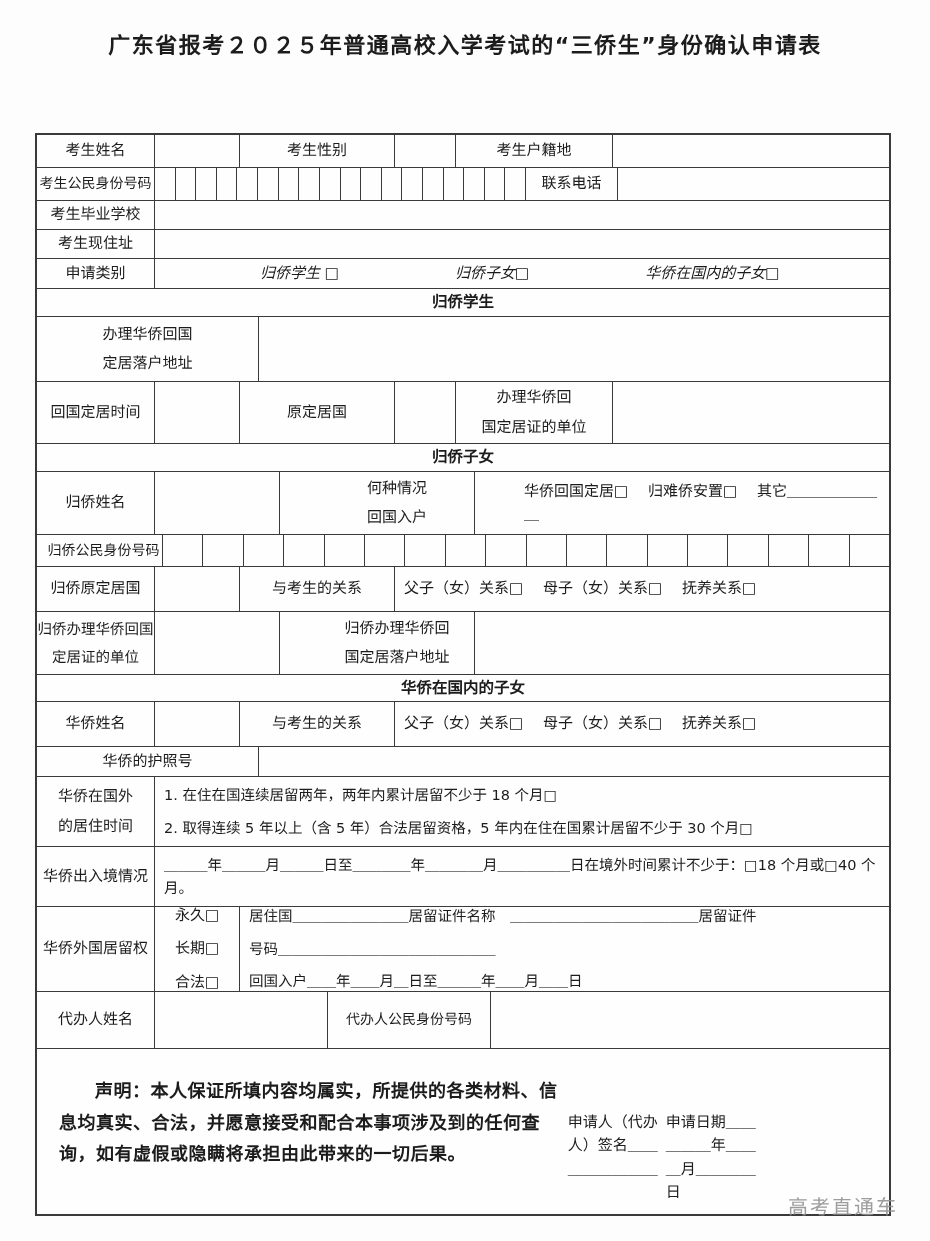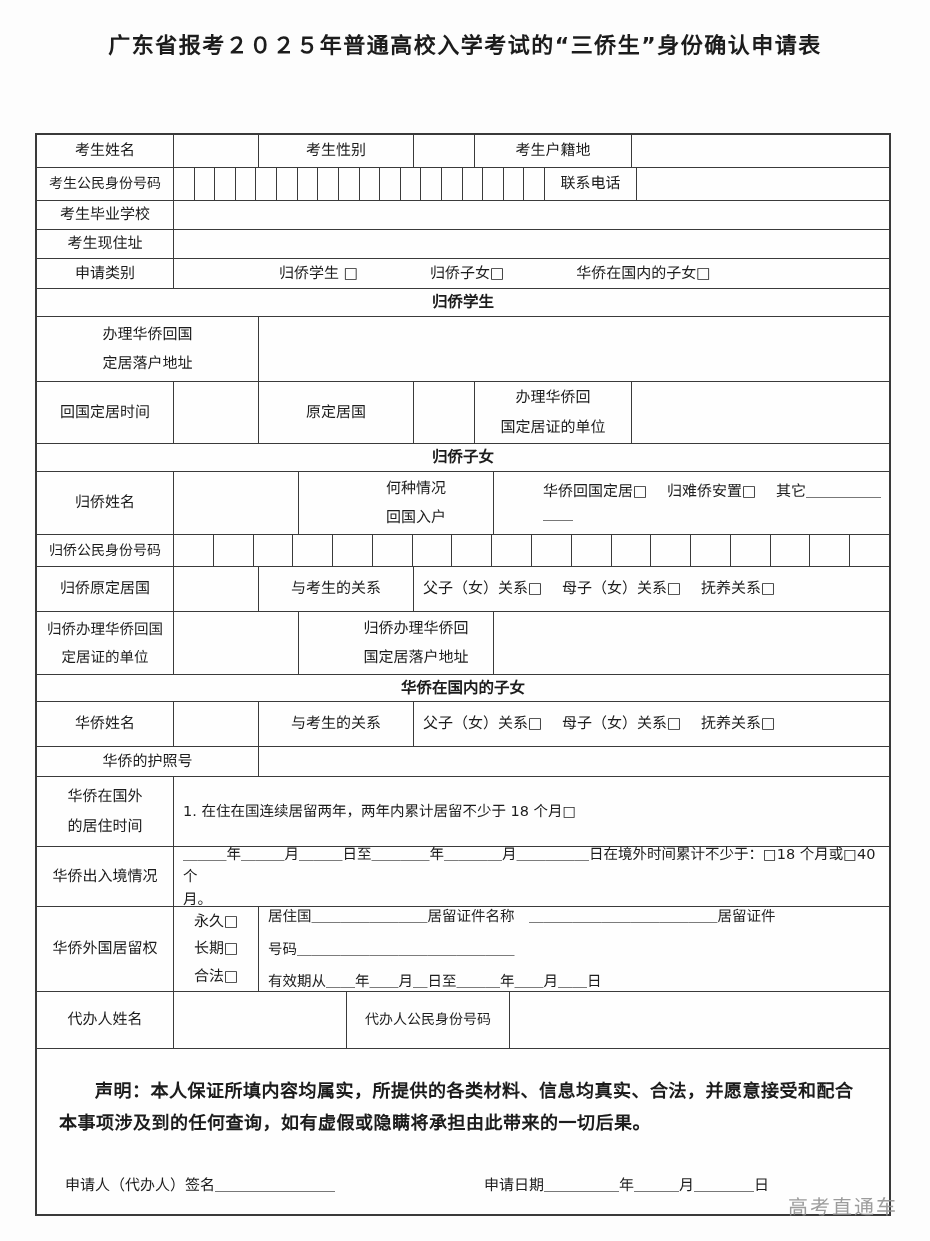--- a/index.html
+++ b/index.html
@@ -31,47 +31,47 @@
   .cell {
     display: flex; align-items: center; justify-content: center;
     border-right: 1px solid #3a3a3a;
     font-size: 15px; line-height: 1.55;
     text-align: center;
     white-space: pre-line;
     min-width: 0;
   }
   .cell:last-child { border-right: none; }
   .grow { flex: 1 1 auto; }
-  .wA { width: 137px; flex: none; }
+  .wA { width: 118px; flex: none; }
   .wB { width: 85px;  flex: none; }
   .wC { width: 155px; flex: none; }
   .wD { width: 61px;  flex: none; }
   .wE { width: 157px; flex: none; }
   .wAB { width: 222px; flex: none; }
   .w371 { width: 371px; flex: none; }
   .w92 { width: 92px; flex: none; }
   .w173 { width: 173px; flex: none; }
   .w163 { width: 163px; flex: none; }
   .h33 { height: 33px; } .h29 { height: 29px; } .h30 { height: 30px; }
   .h28 { height: 28px; } .h27 { height: 27px; } .h62 { height: 62px; }
-  .h65 { height: 65px; } .h63 { height: 63px; gap: 40px; } .h32 { height: 32px; }
+  .h65 { height: 65px; } .h63 { height: 63px; gap: 40px; } .h32 { height: 32px; padding-left: 8px; }
   .h45 { height: 45px; } .h70 { height: 70px; } .h60 { height: 60px; }
   .h85 { height: 85px; } .h57 { height: 57px; } .h165 { height: 165px; }
   .sec { font-weight: bold; font-size: 15.5px; }
   .left { justify-content: flex-start; text-align: left; padding-left: 9px; }
-  .cats { justify-content: flex-start; text-align: left; padding-left: 105px; gap: 72px; }
+  .cats { justify-content: flex-start; text-align: left; padding-left: 105px; gap: 116px; font-style: italic; }
   .idwrap { display: flex; align-items: stretch; padding: 0; }
   .idwrap .idbox { flex: 1 1 0; border-right: 1px solid #3a3a3a; }
   .idwrap .idbox:last-child { border-right: none; }
-  .stack { flex-direction: column; justify-content: center; align-items: flex-start; padding-left: 9px; gap: 4px; }
+  .stack { flex-direction: column; justify-content: center; align-items: flex-start; padding-left: 9px; gap: 10px; }
   .stack.center { align-items: center; padding-left: 0; }
   .stack.wide { gap: 10px; }
   .lh19 { line-height: 1.95; }
   .decl {
-    flex-direction: column; align-items: stretch; justify-content: flex-start;
+    flex-direction: row; align-items: stretch; justify-content: flex-start;
     padding: 26px 22px 0 22px; text-align: left;
   }
   .decl p { font-size: 18px; font-weight: bold; line-height: 1.75; text-indent: 2em; letter-spacing: 0.5px; }
   .sig { display: flex; justify-content: space-between; margin-top: 36px; padding: 0 98px 0 6px; font-size: 15px; }
   .watermark {
     position: absolute; top: 1191px; right: 32px;
     font-size: 20px; color: #929292; letter-spacing: 2px; opacity: 0.9;
   }
 </style>
 </head>
@@ -183,40 +183,41 @@
   <div class="row h30">
     <div class="cell wAB">华侨的护照号</div>
     <div class="cell grow"></div>
   </div>
 
   <div class="row h70">
     <div class="cell wA lh19">华侨在国外
 的居住时间</div>
     <div class="cell grow stack" style="font-size:14.5px">
       <span>1. 在住在国连续居留两年，两年内累计居留不少于 18 个月□</span>
+      <span>2. 取得连续 5 年以上（含 5 年）合法居留资格，5 年内在住在国累计居留不少于 30 个月□</span>
     </div>
   </div>
 
   <div class="row h60">
     <div class="cell wA">华侨出入境情况</div>
     <div class="cell grow left" style="font-size:14.5px">＿＿＿年＿＿＿月＿＿＿日至＿＿＿＿年＿＿＿＿月＿＿＿＿＿日在境外时间累计不少于：□18 个月或□40 个
 月。</div>
   </div>
 
   <div class="row h85">
     <div class="cell wA">华侨外国居留权</div>
     <div class="cell wB stack center">
       <span>永久□</span>
       <span>长期□</span>
       <span>合法□</span>
     </div>
     <div class="cell grow stack wide" style="font-size:14.5px">
       <span>居住国＿＿＿＿＿＿＿＿居留证件名称　＿＿＿＿＿＿＿＿＿＿＿＿＿居留证件</span>
       <span>号码＿＿＿＿＿＿＿＿＿＿＿＿＿＿＿</span>
-      <span>有效期从＿＿年＿＿月＿日至＿＿＿年＿＿月＿＿日</span>
+      <span>回国入户＿＿年＿＿月＿日至＿＿＿年＿＿月＿＿日</span>
     </div>
   </div>
 
   <div class="row h57">
     <div class="cell wA">代办人姓名</div>
     <div class="cell w173"></div>
     <div class="cell w163" style="font-size:14px">代办人公民身份号码</div>
     <div class="cell grow"></div>
   </div>
 

